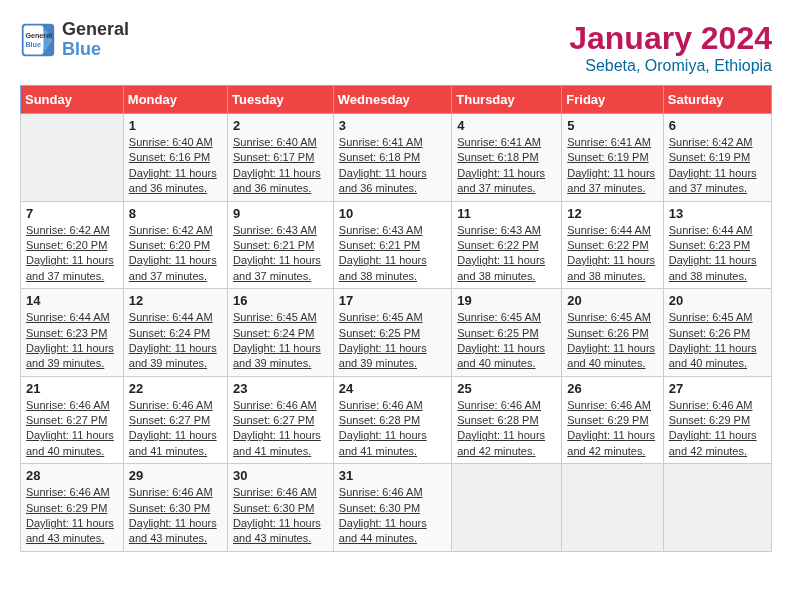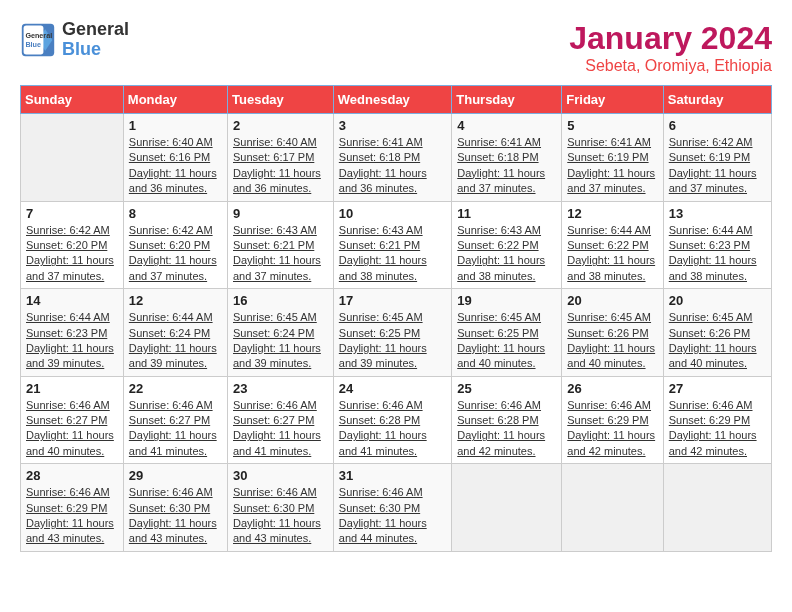--- a/index.html
+++ b/index.html
@@ -34,21 +34,21 @@
     .title-block {
       text-align: right;
     }
     .month-title {
       font-size: 32px;
       font-weight: bold;
       color: #be185d;
     }
     .subtitle {
       font-size: 16px;
-      color: #ef4444;
+      color: #0369a1;
     }
     table {
       width: 100%;
       border-collapse: collapse;
       font-size: 11px;
     }
     thead tr th {
       background-color: #ef4444;
       color: #fff;
       padding: 6px 4px;

